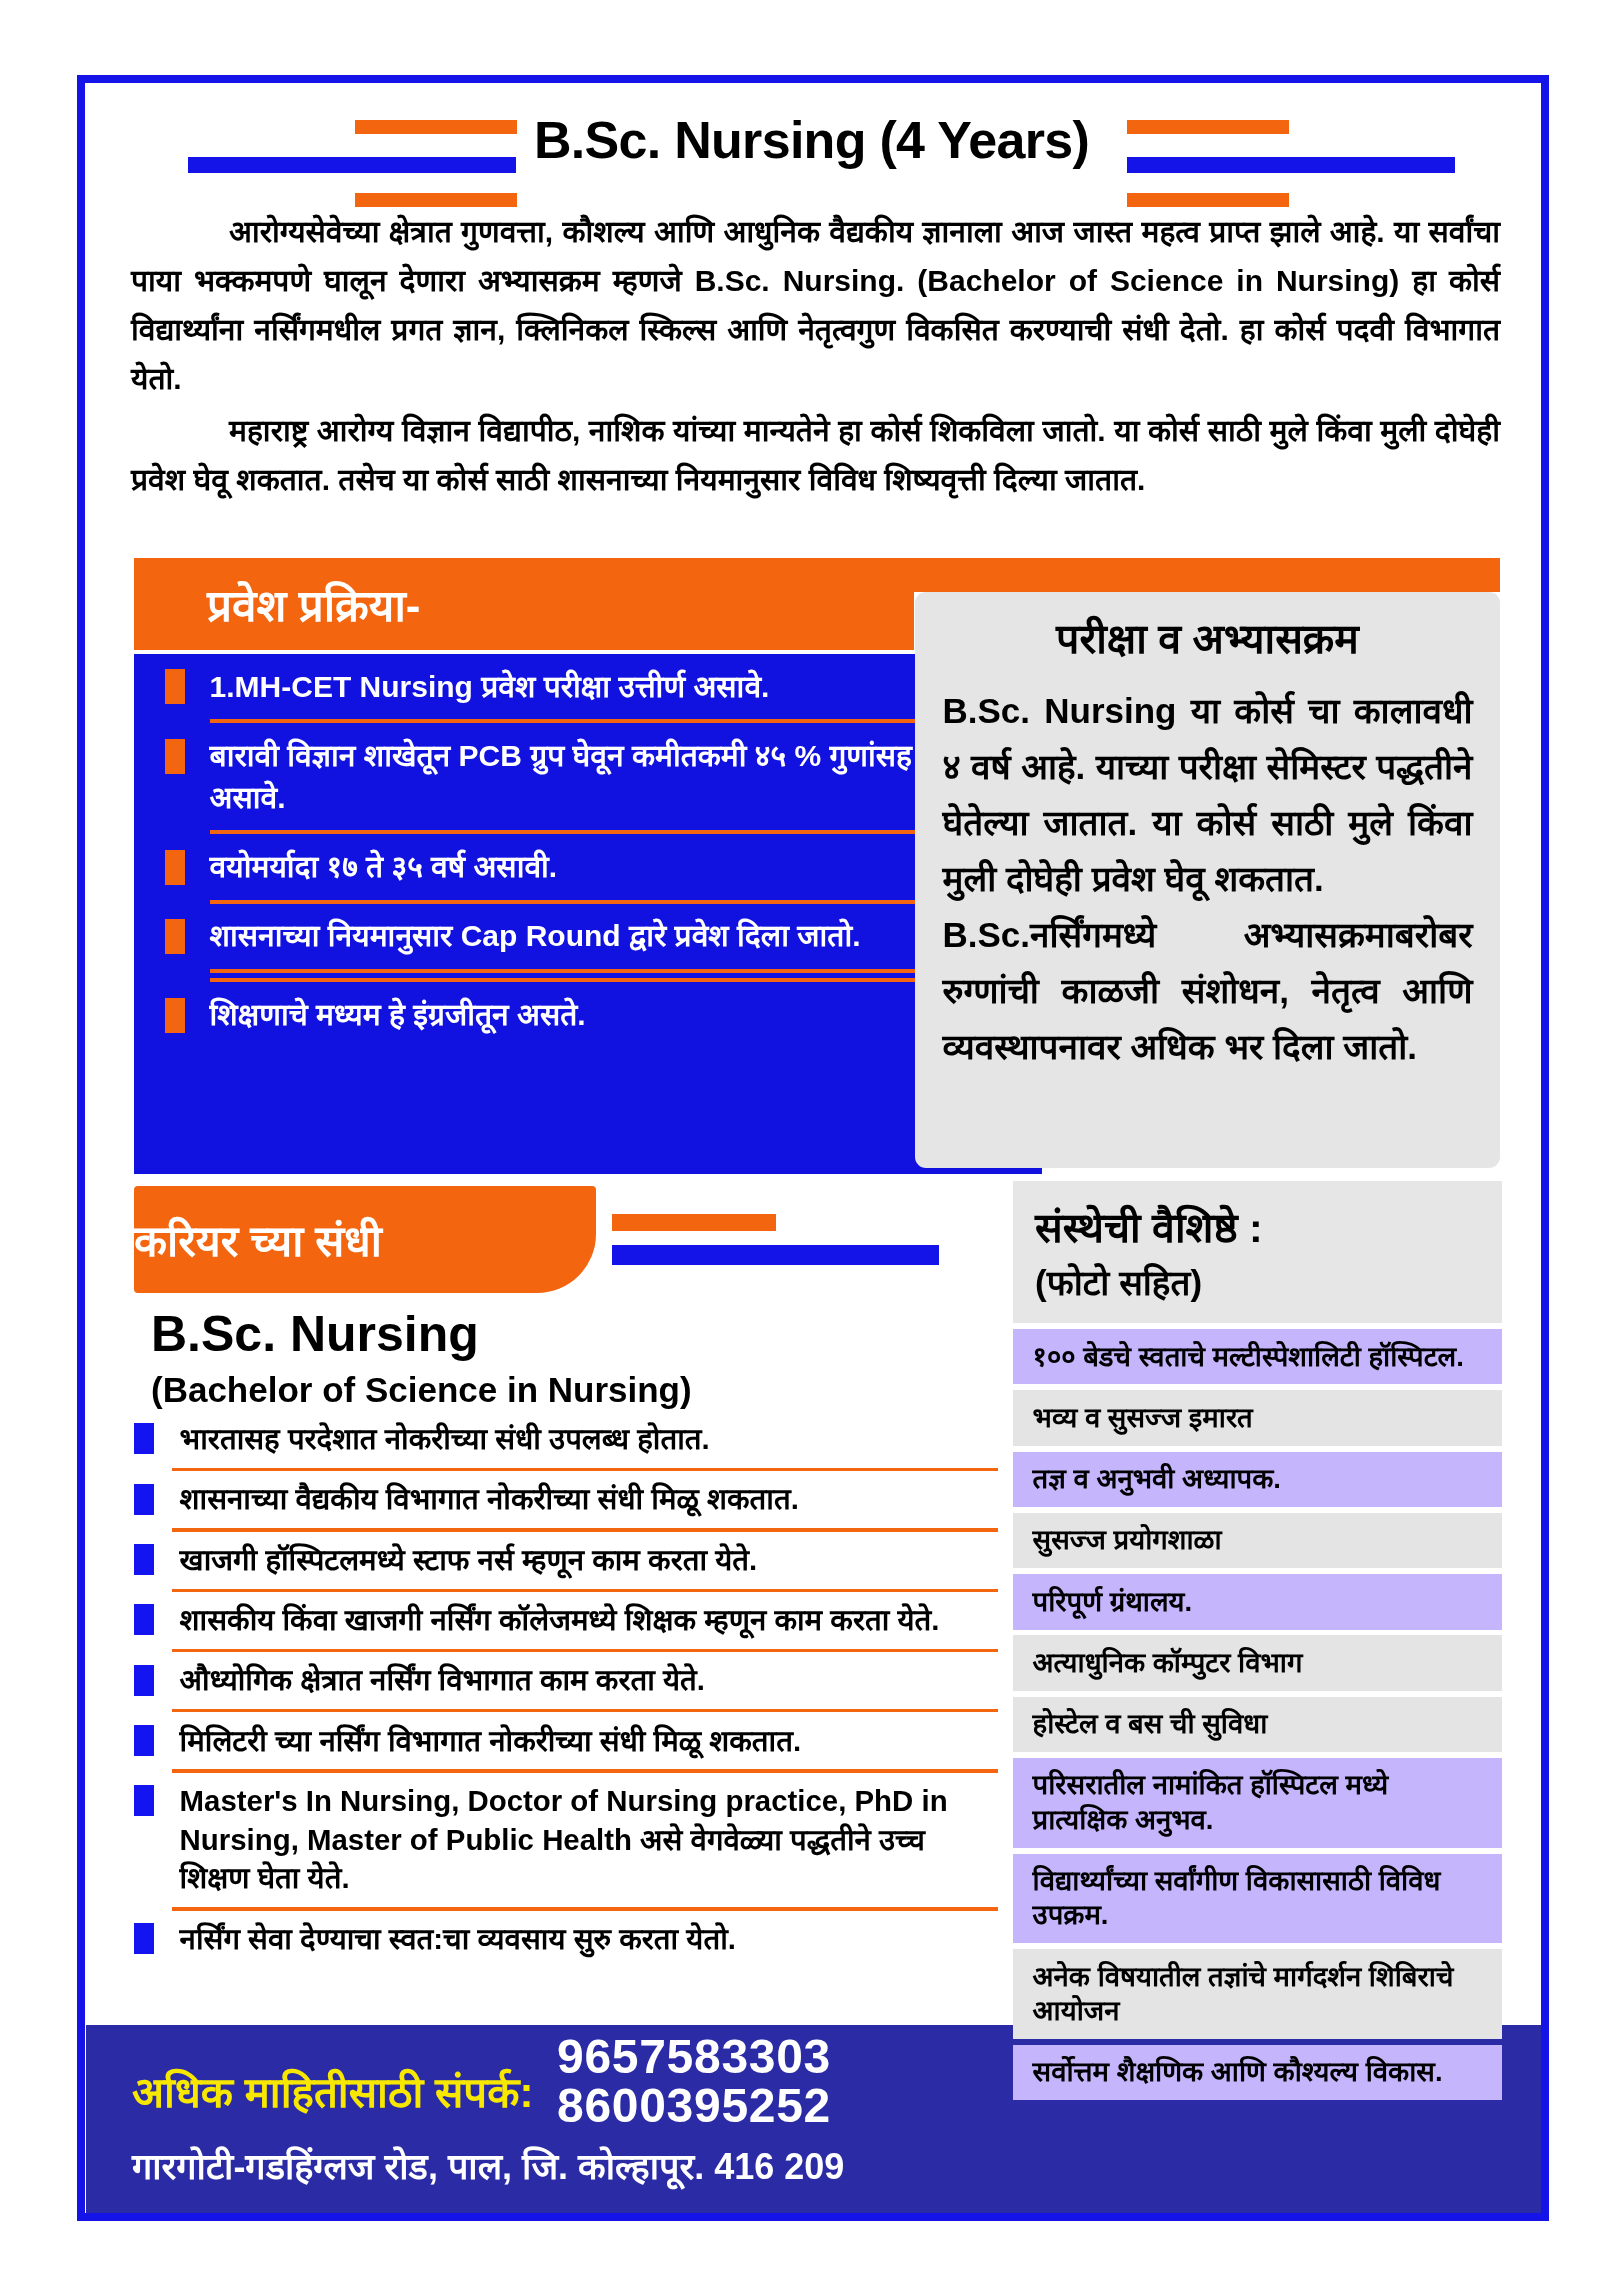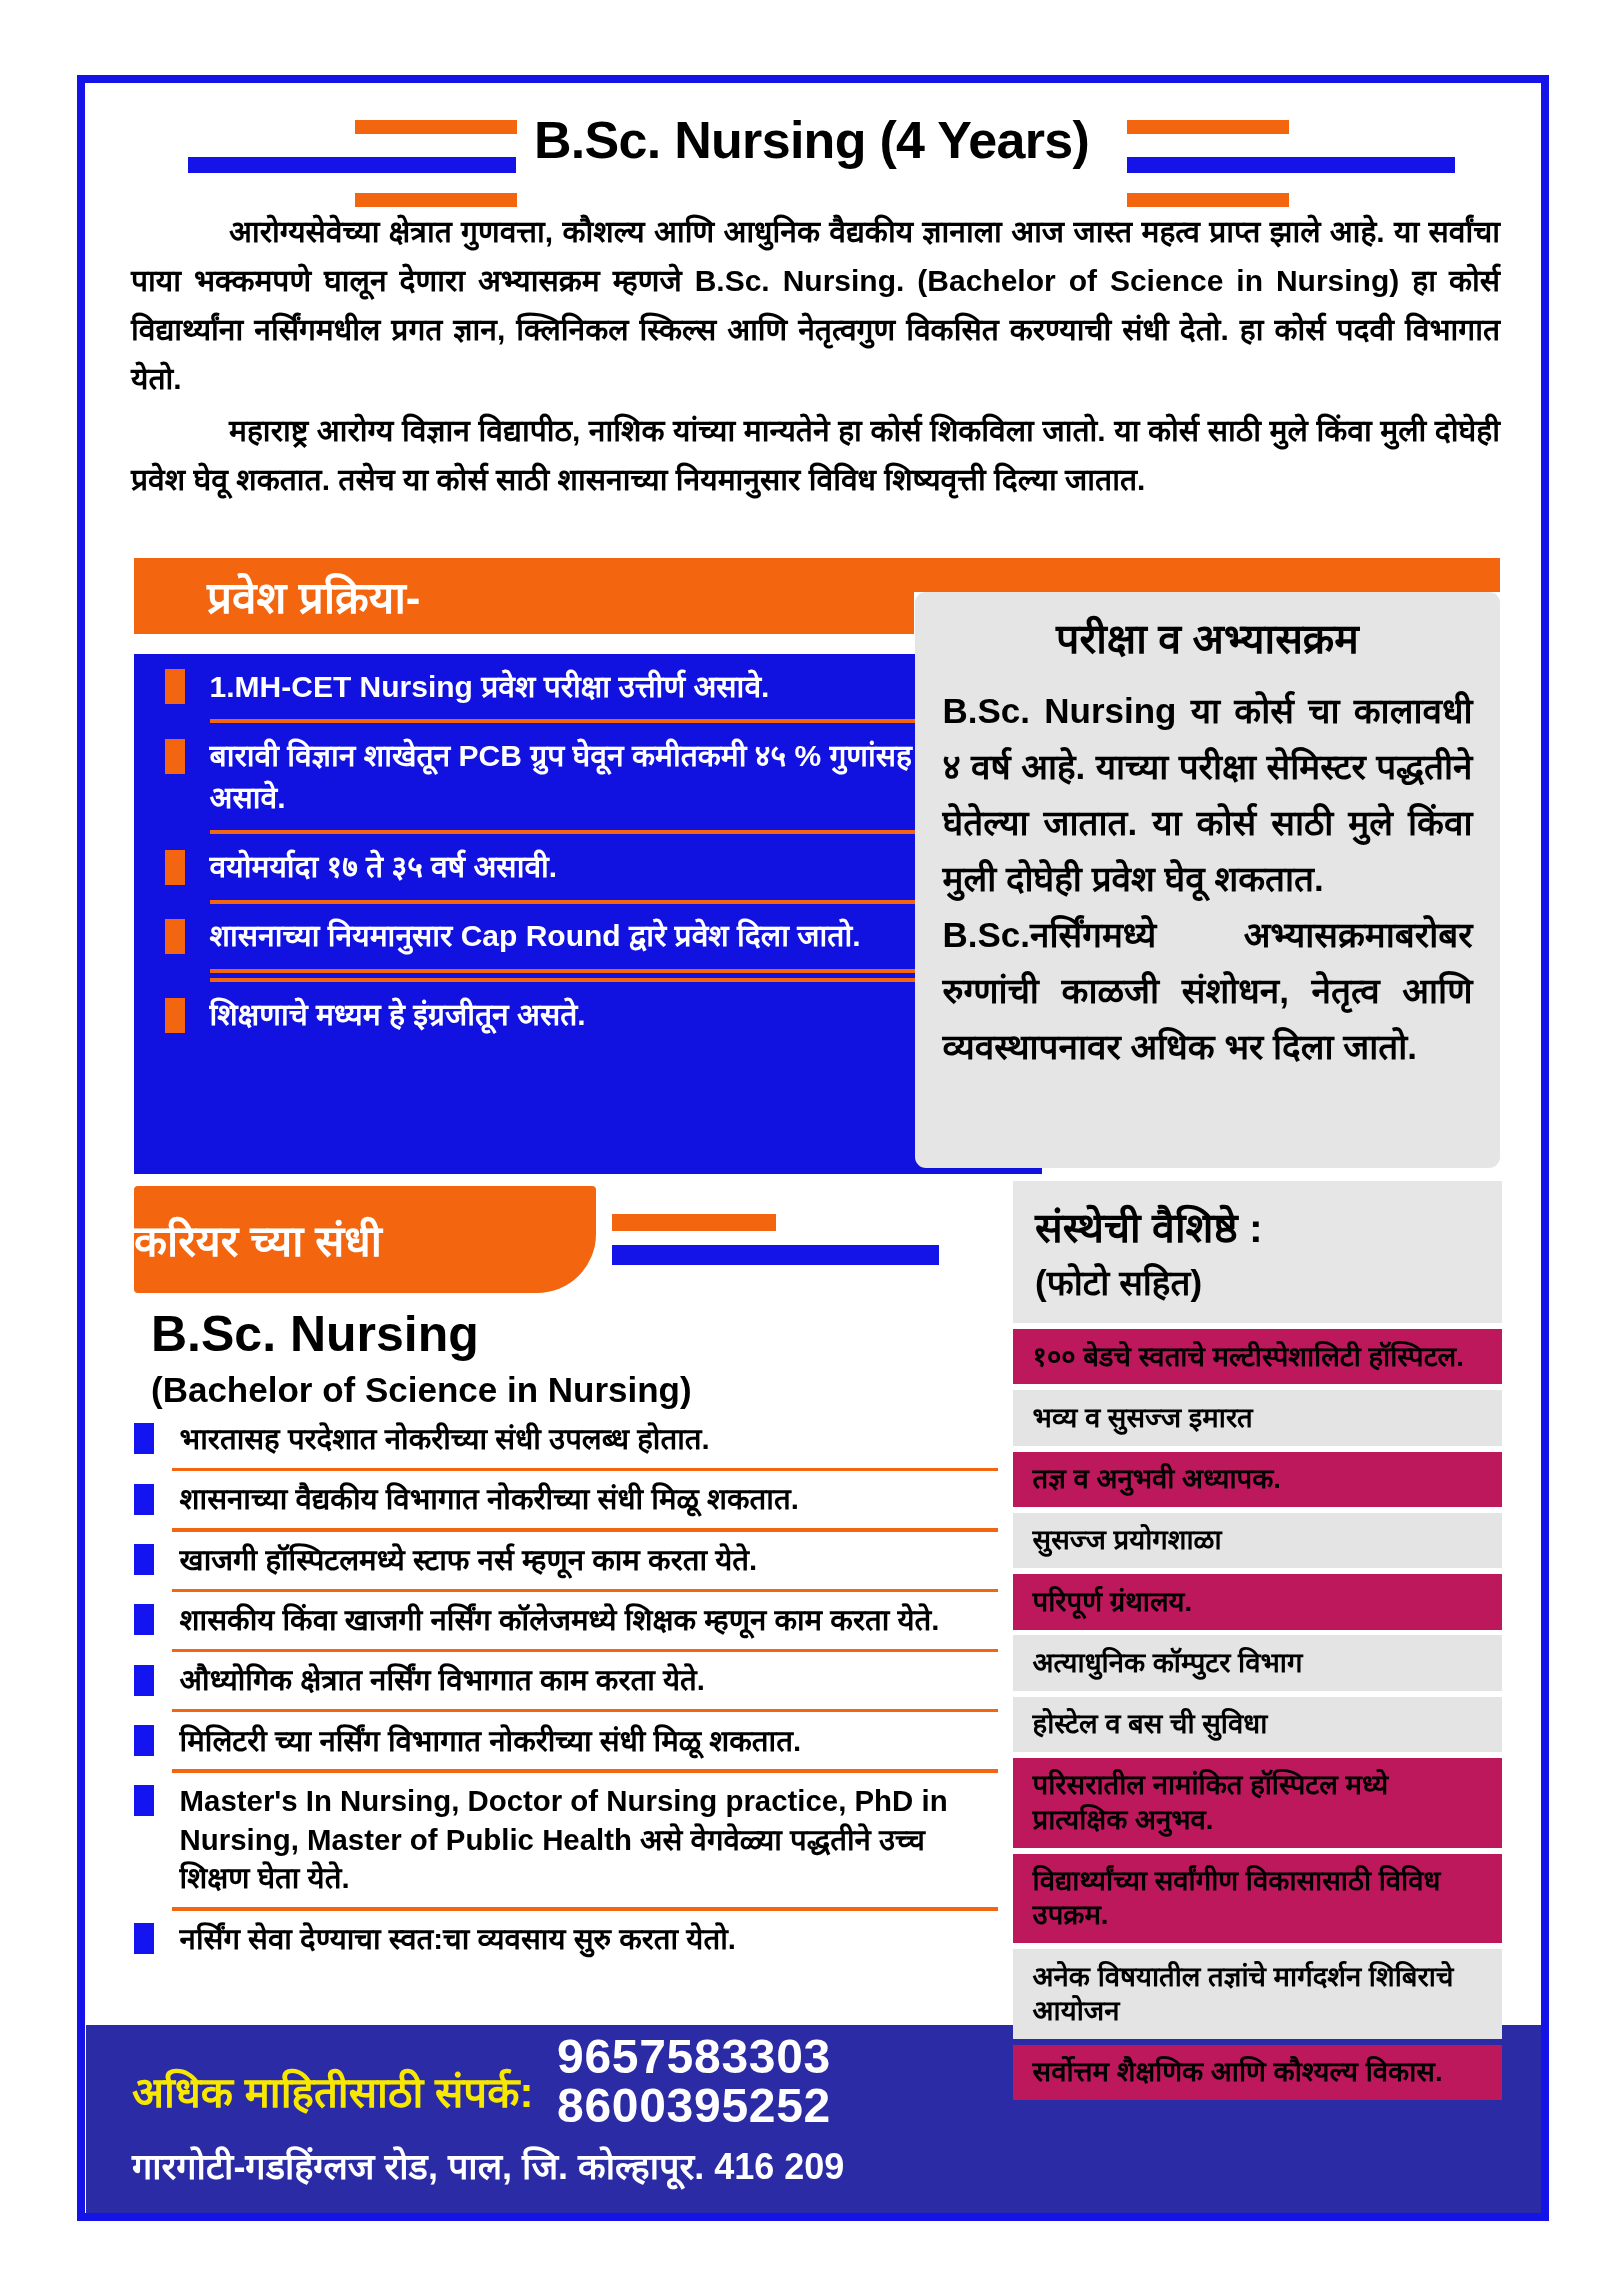--- a/index.html
+++ b/index.html
@@ -35,21 +35,21 @@
   
   .intro{
     position:absolute;left:131px;top:208px;width:1369px;
     font-size:30px;font-weight:bold;color:#000;
     line-height:1.63;text-align:justify;
   }
   .intro p{margin:0 0 3.9px 0;text-indent:98px;}
   
   .orange-strip{position:absolute;left:134px;top:558px;width:1366px;height:34px;background:#f3650e;}
   .adm-header{
-    position:absolute;left:134px;top:558px;width:780px;height:76px;
+    position:absolute;left:134px;top:558px;width:780px;height:92px;
     background:#f3650e;display:flex;align-items:center;
     padding-left:73px;box-sizing:border-box;
   }
   .adm-header span{font-size:44px;font-weight:bold;color:#ffffff;}
   .adm-box{
     position:absolute;left:134px;top:654px;width:908px;height:520px;
     background:#1111e0;box-sizing:border-box;padding-top:5px;
   }
   .adm-item{
     display:flex;align-items:flex-start;
@@ -93,21 +93,21 @@
   .features{
     position:absolute;left:1013px;top:1181px;width:489px;
     z-index:2;
   }
   .feat-head{
     background:#e6e6e6;padding:17px 22px 18.3px 22px;
   }
   .feat-head .h1{font-size:41px;font-weight:bold;color:#000;}
   .feat-head .h2{font-size:35px;font-weight:bold;color:#000;margin-top:3.9px;}
   .feat{
-    margin-top:5.9px;background:#be185d;
+    margin-top:5.9px;background:#c4b5fd;
     padding:10.5px 19.6px;font-size:27.5px;font-weight:bold;color:#000;line-height:1.25;
   }
   .feat.light{background:#e4e4e4;}
   
   .footer{
     position:absolute;left:86px;top:2025px;width:1455px;height:188px;
     background:#2b2ba6;z-index:1;box-sizing:border-box;
     padding:6.5px 26px 0 46px;
   }
   .contact-row{display:flex;align-items:center;}

